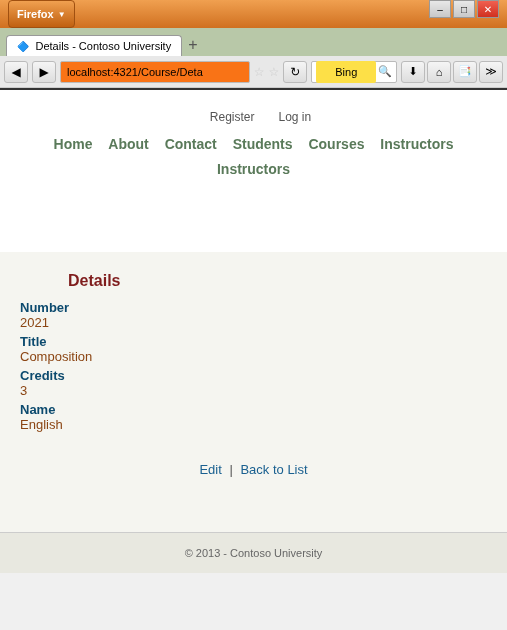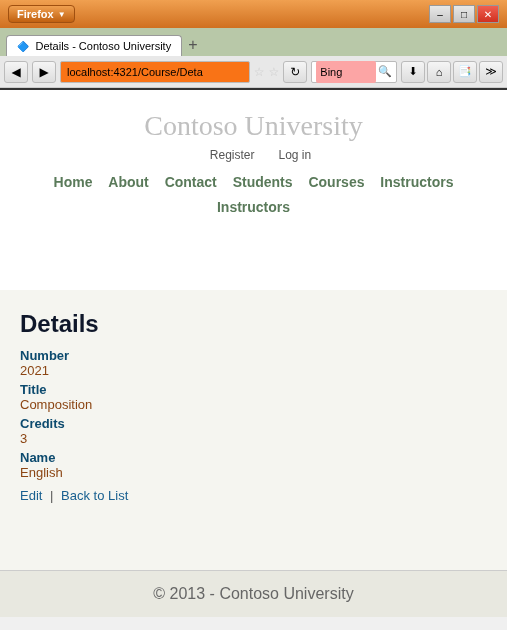--- a/index.html
+++ b/index.html
@@ -5,21 +5,20 @@
     * { margin: 0; padding: 0; box-sizing: border-box; }
     body { font-family: Arial, sans-serif; background: #7a8c6e; width: 507px; height: 630px; overflow: hidden; }
 
     
     .browser-window { width: 507px; height: 630px; display: flex; flex-direction: column; }
 
     .title-bar {
       background: linear-gradient(to bottom, #f0a050, #d07020);
       height: 28px;
       display: flex;
-      align-items: center;
       padding: 0 8px;
       gap: 6px;
     }
     .firefox-btn {
       background: linear-gradient(to bottom, #f0a050, #c06010);
       border: 1px solid #a05010;
       border-radius: 4px;
       color: white;
       font-size: 11px;
       font-weight: bold;
@@ -94,21 +93,22 @@
       font-size: 11px;
       background: #f97316;
     }
     .search-bar {
       height: 22px;
       width: 80px;
       border: 1px solid #bbb;
       border-radius: 2px;
       padding: 0 4px;
       font-size: 11px;
-      background: #fca5a5;
+      background: #fde047;
+      text-align: center;
     }
     .toolbar-icons { display: flex; gap: 2px; }
     .toolbar-icon {
       width: 24px; height: 22px;
       background: linear-gradient(to bottom, #f5f5f5, #ddd);
       border: 1px solid #bbb;
       border-radius: 3px;
       cursor: pointer;
       display: flex; align-items: center; justify-content: center;
       font-size: 11px;
@@ -148,48 +148,50 @@
     }
     .nav-menu a { color: #5a7a5a; text-decoration: none; margin: 0 6px; }
 
     .page-body {
       background: #f5f5f0;
       padding: 20px 20px;
       min-height: 280px;
     }
 
     .details-title {
-      font-size: 24px;
+      font-size: 16px;
       font-weight: bold;
       margin-bottom: 10px;
-      color: #0f172a;
+      color: #7f1d1d;
+      margin-left: 48px;
     }
     .field-label {
       font-weight: bold;
       font-size: 13px;
       color: #0c4a6e;
       margin-top: 4px;
     }
     .field-value {
       font-size: 13px;
       color: #8b4513;
       margin-bottom: 2px;
     }
     .action-links {
-      margin-top: 8px;
+      margin-top: 30px;
       font-size: 13px;
+      text-align: center;
     }
     .action-links a { color: #1a6090; text-decoration: none; }
     .separator { color: #555; margin: 0 4px; }
 
     .page-footer {
       background: #e8e8e0;
       text-align: center;
       padding: 14px;
-      font-size: 16px;
+      font-size: 11px;
       color: #666;
       border-top: 1px solid #ccc;
     }
 
     .circle-logo {
       width: 50px; height: 50px;
       background: white;
       border-radius: 50%;
       display: inline-block;
       margin-right: -10px;
@@ -241,21 +243,20 @@
       <button class="toolbar-icon">⬇</button>
       <button class="toolbar-icon">⌂</button>
       <button class="toolbar-icon">📑</button>
       <button class="toolbar-icon">≫</button>
     </div>
   </div>
 
   <div class="page-content">
 
     <div class="page-header">
-      <div class="site-title">Contoso University</div>
       <div class="auth-links">
         <a>Register</a>
         &nbsp;
         <a>Log in</a>
       </div>
       <div class="nav-menu">
         <a>Home</a>
         <a>About</a>
         <a>Contact</a>
         <a>Students</a>

